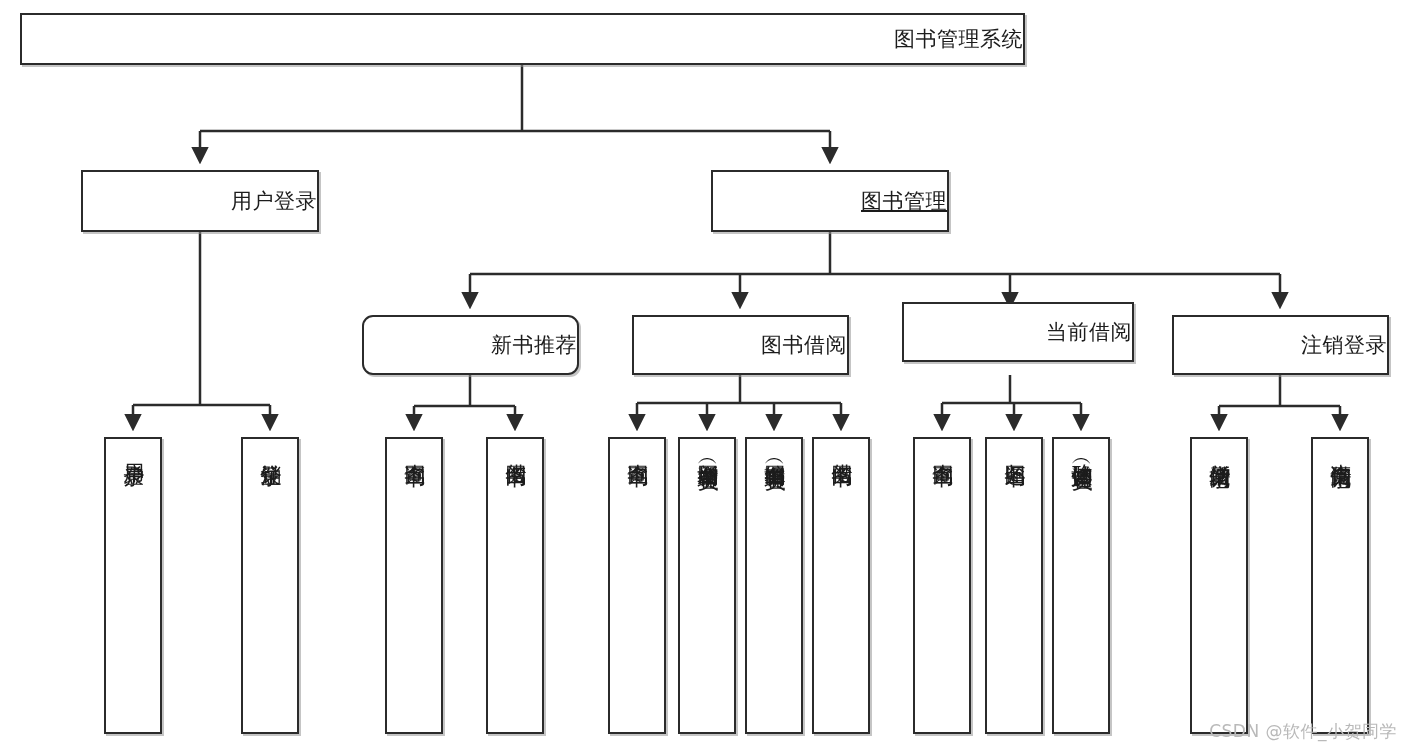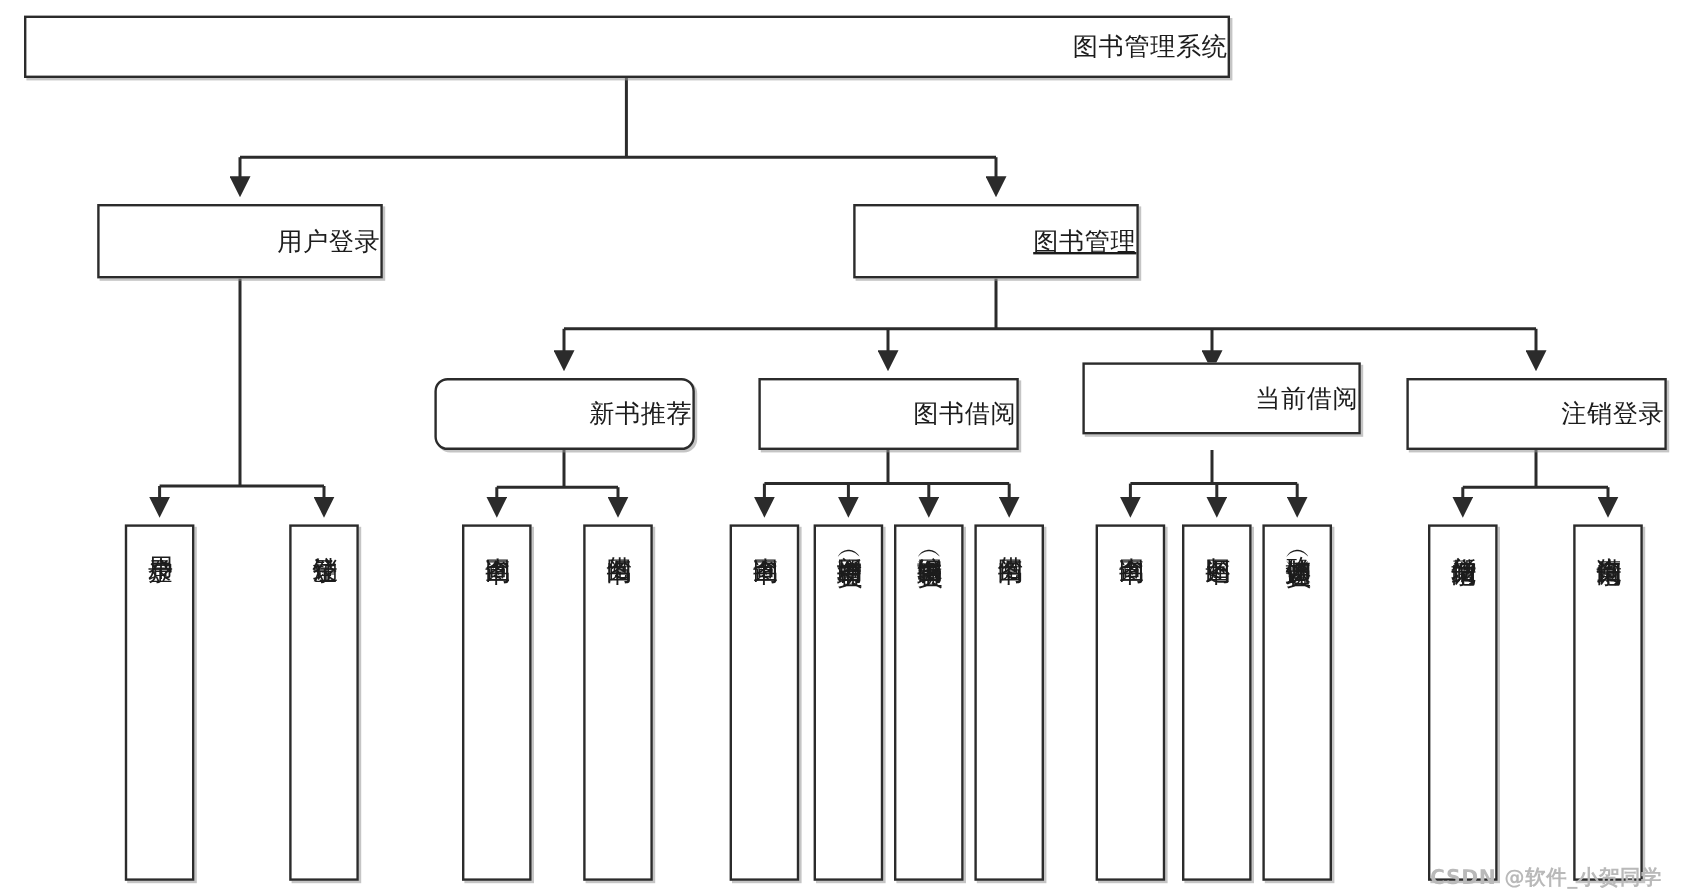--- a/index.html
+++ b/index.html
@@ -52,27 +52,26 @@
     writing-mode: vertical-rl;
     text-orientation: upright;
     font-size: 21px;
     line-height: 1.42;
     letter-spacing: 1px;
     white-space: nowrap;
     text-align: left;
   }
   .watermark {
     position: absolute;
-    right: 20px;
+    right: 8px;
     bottom: 4px;
     font-size: 17px;
     color: #b9b9b9;
     letter-spacing: 0.5px;
     white-space: nowrap;
-    font-weight: bold;
   }
 </style>
 </head>
 <body>
 
 <div id="canvas">
 
   <svg class="edges" viewBox="0 0 1405 747">
     <defs>
       <marker id="arrow" viewBox="0 0 12 12" refX="9" refY="6" markerWidth="7" markerHeight="7" orient="auto-start-reverse">

